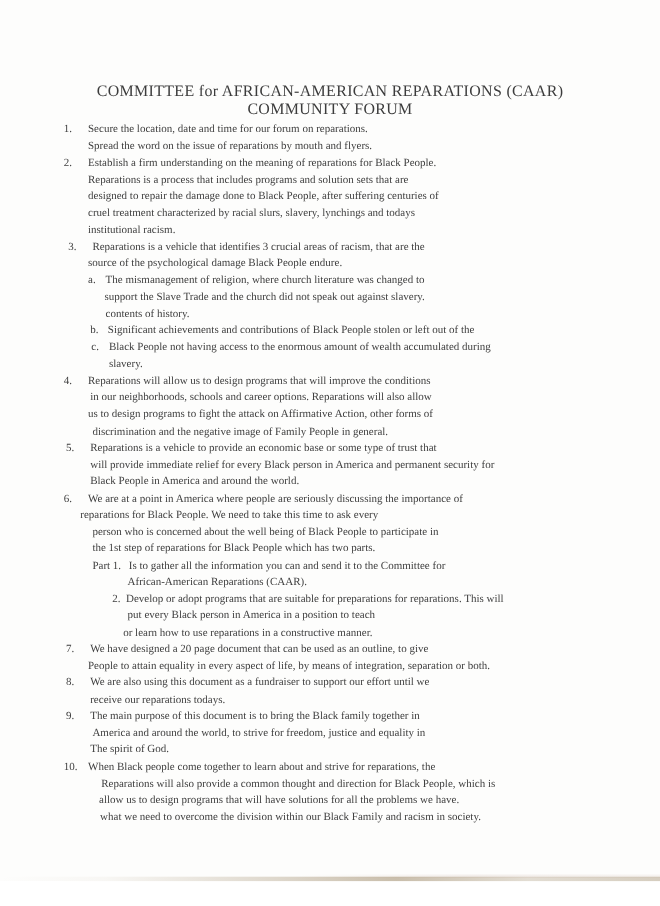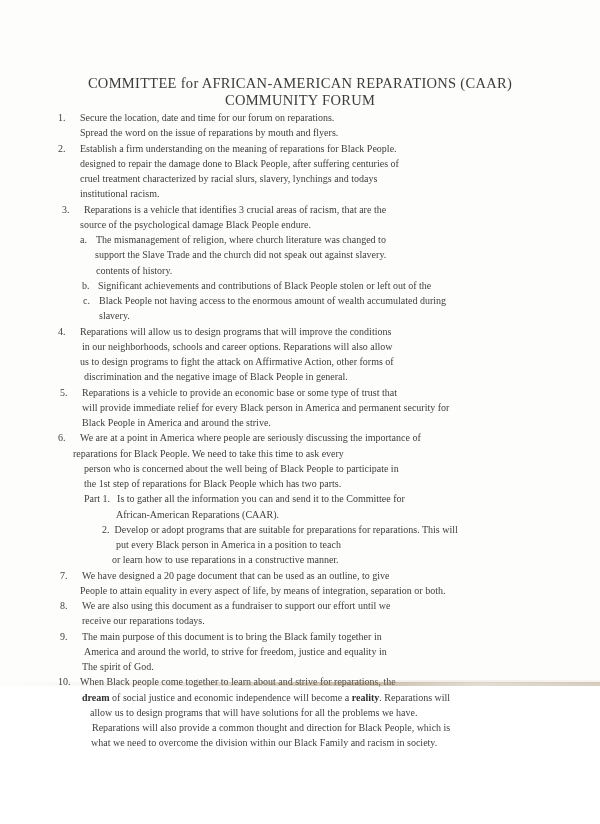--- a/index.html
+++ b/index.html
@@ -1,20 +1,20 @@
 <!DOCTYPE html>
 <html><head>
 <meta charset="utf-8">
 <style>
   html, body { margin: 0; padding: 0; }
   body { width: 600px; height: 824px; overflow: hidden; }
   .page {
     position: relative;
     width: 600px;
-    height: 686px;
+    height: 801px;
     background: #fdfdfc;
     font-family: "Liberation Serif", "DejaVu Serif", serif;
     color: #404040;
   }
   .title {
     position: absolute;
     top: 75px;
     left: 0;
     right: 0;
     text-align: center;
@@ -79,56 +79,56 @@
 
   <div class="title">
     <div class="title-line">COMMITTEE for AFRICAN-AMERICAN REPARATIONS (CAAR)</div>
     <div class="title-line">COMMUNITY FORUM</div>
   </div>
 
   <div class="body">
     <div class="line" style="--pl:58px"><span class="num">1.</span><span>Secure the location, date and time for our forum on reparations.</span></div>
     <div class="line" style="--pl:80px">Spread the word on the issue of reparations by mouth and flyers.</div>
     <div class="line" style="--pl:58px"><span class="num">2.</span><span>Establish a firm understanding on the meaning of reparations for Black People.</span></div>
+    <div class="line" style="--pl:80px">Reparations is a process that includes programs and solution sets that are</div>
     <div class="line" style="--pl:80px">designed to repair the damage done to Black People, after suffering centuries of</div>
     <div class="line" style="--pl:80px">cruel treatment characterized by racial slurs, slavery, lynchings and todays</div>
     <div class="line" style="--pl:80px">institutional racism.</div>
     <div class="line" style="--pl:62px"><span class="num">3.</span><span>Reparations is a vehicle that identifies 3 crucial areas of racism, that are the</span></div>
     <div class="line" style="--pl:80px">source of the psychological damage Black People endure.</div>
     <div class="line" style="--pl:80px"><span class="subnum">a.</span><span>The mismanagement of religion, where church literature was changed to</span></div>
     <div class="line" style="--pl:95px">support the Slave Trade and the church did not speak out against slavery.</div>
     <div class="line" style="--pl:96px">contents of history.</div>
     <div class="line" style="--pl:82px"><span class="subnum">b.</span><span>Significant achievements and contributions of Black People stolen or left out of the</span></div>
     <div class="line" style="--pl:83px"><span class="subnum">c.</span><span>Black People not having access to the enormous amount of wealth accumulated during</span></div>
     <div class="line" style="--pl:99px">slavery.</div>
     <div class="line" style="--pl:58px"><span class="num">4.</span><span>Reparations will allow us to design programs that will improve the conditions</span></div>
     <div class="line" style="--pl:82px">in our neighborhoods, schools and career options.  Reparations will also allow</div>
     <div class="line" style="--pl:80px">us to design programs to fight the attack on Affirmative Action, other forms of</div>
-    <div class="line" style="--pl:84px">discrimination and the negative image of Black People in general.</div>
+    <div class="line" style="--pl:84px">discrimination and the negative image of Family People in general.</div>
     <div class="line" style="--pl:60px"><span class="num">5.</span><span>Reparations is a vehicle to provide an economic base or some type of trust that</span></div>
     <div class="line" style="--pl:82px">will provide immediate relief for every Black person in America and permanent security for</div>
-    <div class="line" style="--pl:82px">Black People in America and around the strive.</div>
+    <div class="line" style="--pl:82px">Black People in America and around the world.</div>
     <div class="line" style="--pl:58px"><span class="num">6.</span><span>We are at a point in America where people are seriously discussing the importance of</span></div>
     <div class="line" style="--pl:73px">reparations for Black People.  We need to take this time to ask every</div>
     <div class="line" style="--pl:84px">person who is concerned about the well being of Black People to participate in</div>
     <div class="line" style="--pl:84px">the 1st step of reparations for Black People which has two parts.</div>
     <div class="line" style="--pl:84px"><span class="partnum">Part 1.</span><span>Is to gather all the information you can and send it to the Committee for</span></div>
     <div class="line" style="--pl:116px">African-American Reparations (CAAR).</div>
     <div class="line" style="--pl:102px"><span class="sub2num">2.</span><span>Develop or adopt programs that are suitable for preparations for reparations. This will</span></div>
     <div class="line" style="--pl:116px">put every Black person in America in a position to teach</div>
     <div class="line" style="--pl:112px">or learn how to use reparations in a constructive manner.</div>
     <div class="line" style="--pl:60px"><span class="num">7.</span><span>We have designed a 20 page document that can be used as an outline, to give</span></div>
     <div class="line" style="--pl:80px">People to attain equality in every aspect of life, by means of integration, separation or both.</div>
     <div class="line" style="--pl:60px"><span class="num">8.</span><span>We are also using this document as a fundraiser to support our effort until we</span></div>
     <div class="line" style="--pl:82px">receive our reparations todays.</div>
     <div class="line" style="--pl:60px"><span class="num">9.</span><span>The main purpose of this document is to bring the Black family together in</span></div>
     <div class="line" style="--pl:84px">America and around the world, to strive for freedom, justice and equality in</div>
     <div class="line" style="--pl:82px">The spirit of God.</div>
     <div class="line" style="--pl:58px"><span class="num">10.</span><span>When Black people come together to learn about and strive for reparations, the</span></div>
-    <div class="line" style="--pl:82px"><b>dream</b><span> of social justice and economic independence will become a </span><b>reality</b><span>.  Reparations will</span></div>
+    <div class="line" style="--pl:92px">Reparations will also provide a common thought and direction for Black People, which is</div>
     <div class="line" style="--pl:90px">allow us to design programs that will have solutions for all the problems we have.</div>
-    <div class="line" style="--pl:92px">Reparations will also provide a common thought and direction for Black People, which is</div>
     <div class="line" style="--pl:91px">what we need to overcome the division within our Black Family and racism in society.</div>
   </div>
 
   <div class="edge2"></div>
   <div class="edge1"></div>
 </div>
 
 </body></html>

